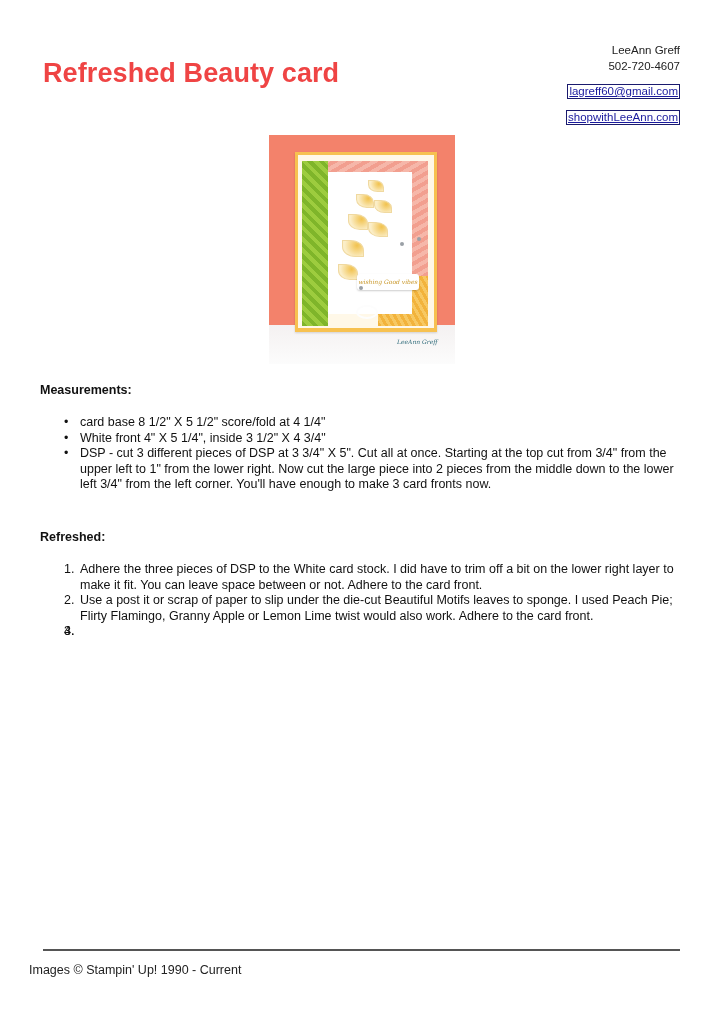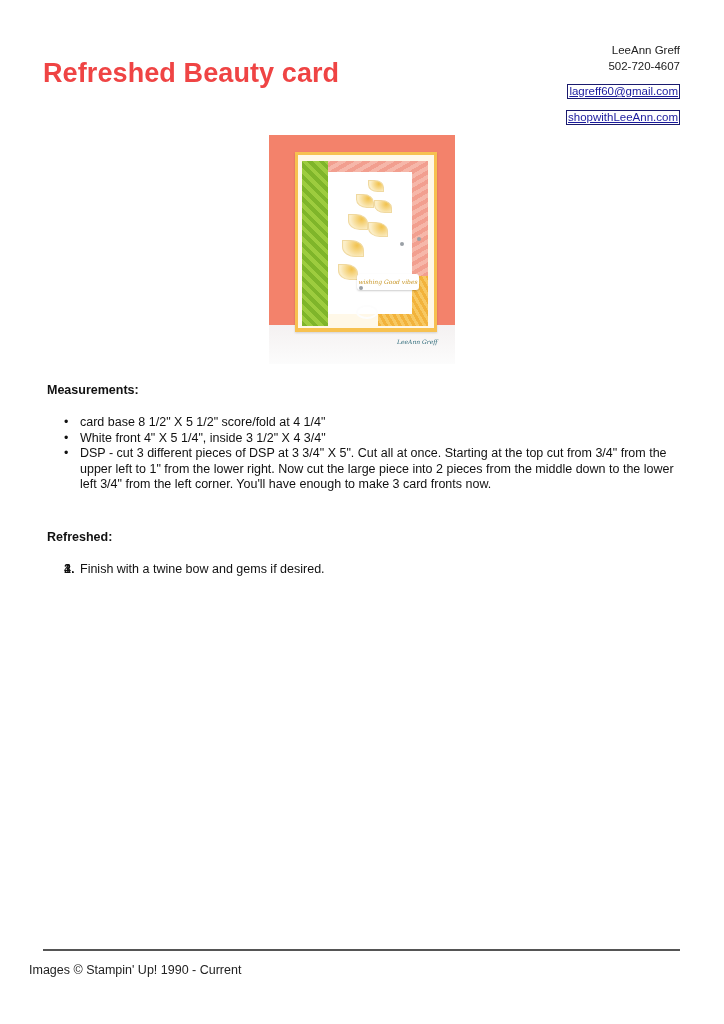--- a/index.html
+++ b/index.html
@@ -14,21 +14,21 @@
   .white-front { position: absolute; left: 3px; top: 3px; width: 136px; height: 173px; background: #fff8e8; }
   .dsp-green { position: absolute; left: 4px; top: 6px; width: 26px; height: 165px; background: repeating-linear-gradient(45deg, #7fb52a 0 4px, #9dcc3e 4px 8px); }
   .dsp-pink { position: absolute; left: 30px; top: 6px; width: 100px; height: 115px; background: repeating-linear-gradient(-30deg, #f29f8f 0 4px, #f6b7a9 4px 8px); }
   .dsp-yellow { position: absolute; left: 80px; top: 121px; width: 50px; height: 50px; background: repeating-linear-gradient(60deg, #f2b33c 0 3px, #f7c862 3px 6px); }
   .inside-white { position: absolute; left: 30px; top: 17px; width: 84px; height: 142px; background: #ffffff; }
   .leaf { position: absolute; border-radius: 0 60% 0 60%; background: radial-gradient(circle at 70% 30%, #f1c24e, #fbeec8 70%); border: 1px solid #f0d9a0; }
   .label { position: absolute; left: 59px; top: 119px; width: 62px; height: 16px; background: #ffffff; border-radius: 3px; box-shadow: 0 1px 2px rgba(0,0,0,0.2); font-size: 6px; color: #c9982a; text-align: center; line-height: 16px; font-family: "DejaVu Serif", serif; font-style: italic; }
   .gem { position: absolute; width: 4px; height: 4px; border-radius: 50%; background: #9aa0a6; }
   .bow { position: absolute; left: 58px; top: 150px; width: 18px; height: 10px; border: 2px solid #fdfdfd; border-radius: 50%; }
   .signature { position: absolute; left: 128px; top: 203px; font-size: 6px; color: #2e6b7a; font-family: "DejaVu Serif", serif; font-style: italic; }
-  .section-heading { position: absolute; left: 47px; font-size: 12.5px; font-weight: bold; color: #111; }
+  .section-heading { position: absolute; left: 40px; font-size: 12.5px; font-weight: bold; color: #111; }
   .bullets { position: absolute; left: 64px; top: 415px; width: 620px; margin: 0; padding: 0; list-style: none; font-size: 12.5px; line-height: 15.5px; }
   .bullets li { position: relative; padding-left: 16px; }
   .bullets li .dot { position: absolute; left: 0; top: 0; }
   .steps { position: absolute; left: 64px; top: 562px; width: 630px; margin: 0; padding: 0; list-style: none; font-size: 12.5px; line-height: 15.5px; }
   .steps li { position: relative; padding-left: 16px; }
   .steps li .num { position: absolute; left: 0; top: 0; }
   .rule { position: absolute; left: 43px; top: 949px; width: 637px; height: 2px; background: #555; }
   .footer { position: absolute; left: 29px; top: 963px; font-size: 12.5px; color: #222; }
 </style>
 </head>
@@ -72,20 +72,20 @@
 
 <div class="section-heading" style="top:383px;">Measurements:</div>
 <ul class="bullets">
   <li><span class="dot">•</span><span>card base 8 1/2" X 5 1/2" score/fold at 4 1/4"</span></li>
   <li><span class="dot">•</span><span>White front 4" X 5 1/4", inside 3 1/2" X 4 3/4"</span></li>
   <li><span class="dot">•</span><span>DSP - cut 3 different pieces of DSP at 3 3/4" X 5". Cut all at once. Starting at the top cut from 3/4" from the upper left to 1" from the lower right.  Now cut the large piece into 2 pieces from the middle down to the lower left 3/4" from the left corner.  You'll have enough to make 3 card fronts now.</span></li>
 </ul>
 
 <div class="section-heading" style="top:530px;">Refreshed:</div>
 <ol class="steps">
-  <li><span class="num">1.</span></li>
-  <li><span class="num">2.</span></li>
+  <li><span class="num">1.</span><span>Adhere the three pieces of DSP to the White card stock. I did have to trim off a bit on the lower right layer to make it fit. You can leave space between or not.  Adhere to the card front.</span></li>
+  <li><span class="num">2.</span><span>Use a post it or scrap of paper to slip under the die-cut Beautiful Motifs leaves to sponge. I used Peach Pie; Flirty Flamingo, Granny Apple or Lemon Lime twist would also work. Adhere to the card front.</span></li>
   <li><span class="num">3.</span></li>
-  <li><span class="num">4.</span><span>Finish with a twine bow and gems if desired.</span></li>
+  <li><span class="num">4.</span></li>
 </ol>
 
 <div class="rule"></div>
 <div class="footer">Images © Stampin' Up! 1990 - Current</div>
 
 </body></html>

